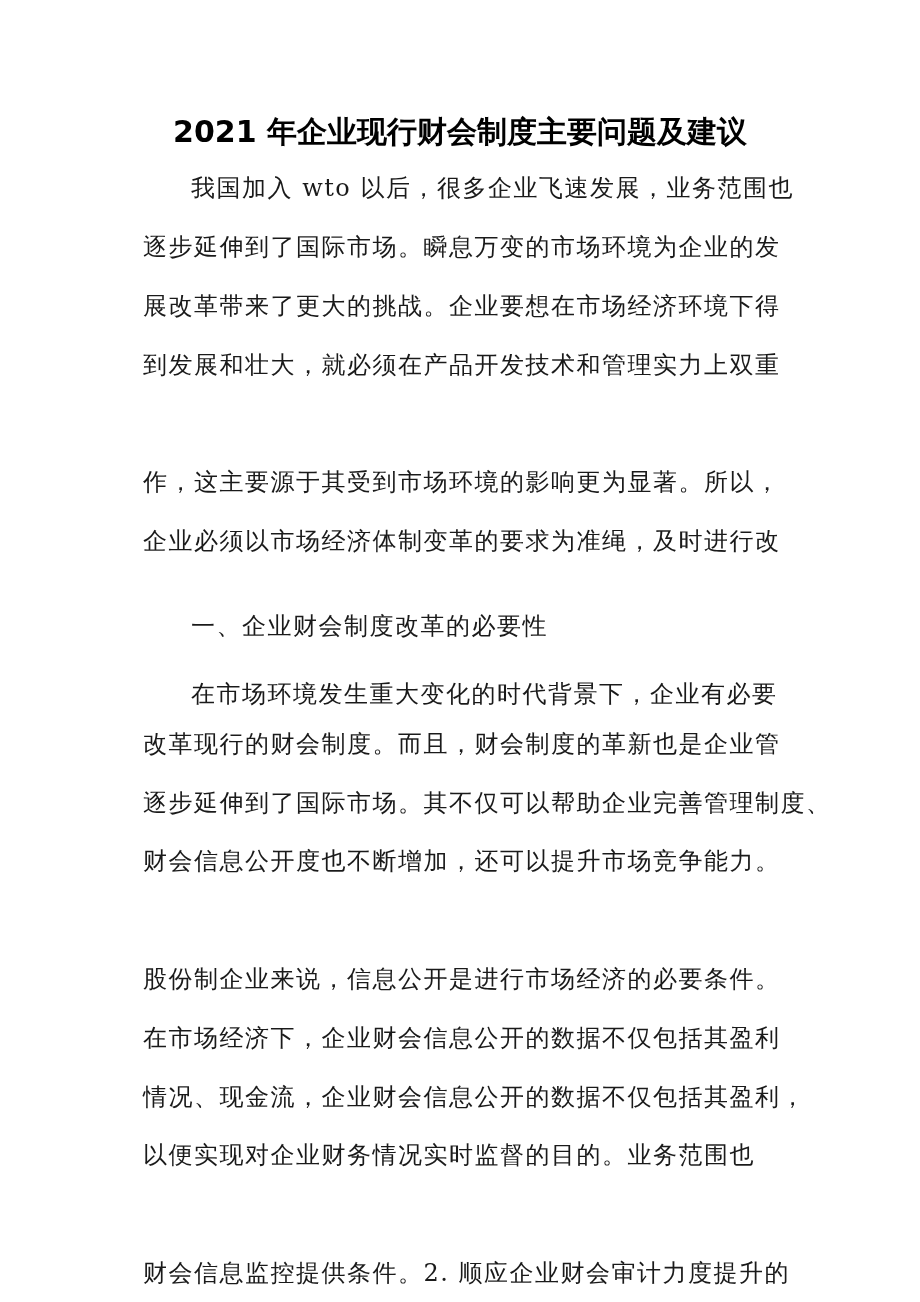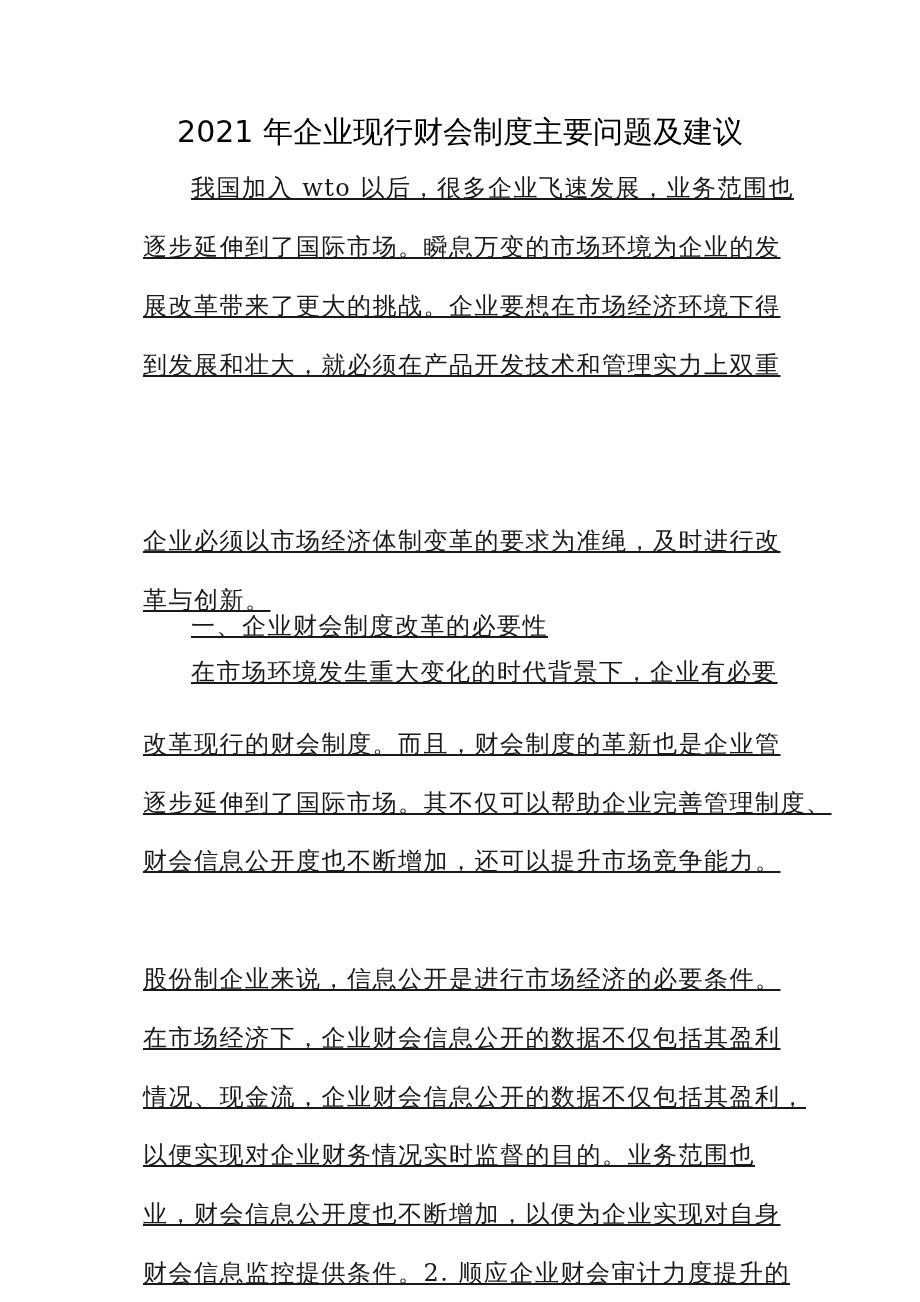--- a/index.html
+++ b/index.html
@@ -21,59 +21,57 @@
     height: 1302px;
     background: #ffffff;
   }
   .title {
     position: absolute;
     left: 0;
     top: 110px;
     width: 920px;
     text-align: center;
     font-family: "DejaVu Sans", "Liberation Sans", sans-serif;
-    font-weight: normal;
+    font-weight: bold;
     font-size: 30px;
     line-height: 44px;
     color: #000000;
     letter-spacing: 0px;
   }
   .line {
     position: absolute;
     left: 143px;
     width: 640px;
     font-family: "DejaVu Serif", "Liberation Serif", serif;
     font-size: 24px;
     line-height: 32px;
     height: 32px;
     white-space: nowrap;
     color: #1a1a1a;
     letter-spacing: 1.5px;
-    text-decoration: underline;
   }
   .line.indent { left: 191px; }
 </style>
 </head>
 <body>
 
 <div class="page">
   <div class="title">2021 年企业现行财会制度主要问题及建议</div>
 
   <div class="line indent" style="top:172px">我国加入 wto 以后，很多企业飞速发展，业务范围也</div>
   <div class="line" style="top:231px">逐步延伸到了国际市场。瞬息万变的市场环境为企业的发</div>
   <div class="line" style="top:290px">展改革带来了更大的挑战。企业要想在市场经济环境下得</div>
   <div class="line" style="top:349px">到发展和壮大，就必须在产品开发技术和管理实力上双重</div>
+  <div class="line" style="top:466px">作，这主要源于其受到市场环境的影响更为显著。所以，</div>
   <div class="line" style="top:525px">企业必须以市场经济体制变革的要求为准绳，及时进行改</div>
-  <div class="line" style="top:584px">革与创新。</div>
 
   <div class="line indent" style="top:610px">一、企业财会制度改革的必要性</div>
 
-  <div class="line indent" style="top:656px">在市场环境发生重大变化的时代背景下，企业有必要</div>
+  <div class="line indent" style="top:678px">在市场环境发生重大变化的时代背景下，企业有必要</div>
   <div class="line" style="top:728px">改革现行的财会制度。而且，财会制度的革新也是企业管</div>
   <div class="line" style="top:787px">逐步延伸到了国际市场。其不仅可以帮助企业完善管理制度、</div>
   <div class="line" style="top:845px">财会信息公开度也不断增加，还可以提升市场竞争能力。</div>
   <div class="line" style="top:963px">股份制企业来说，信息公开是进行市场经济的必要条件。</div>
   <div class="line" style="top:1022px">在市场经济下，企业财会信息公开的数据不仅包括其盈利</div>
   <div class="line" style="top:1081px">情况、现金流，企业财会信息公开的数据不仅包括其盈利，</div>
   <div class="line" style="top:1139px">以便实现对企业财务情况实时监督的目的。业务范围也</div>
-  <div class="line" style="top:1198px">业，财会信息公开度也不断增加，以便为企业实现对自身</div>
   <div class="line" style="top:1257px">财会信息监控提供条件。2. 顺应企业财会审计力度提升的</div>
 </div>
 
 </body></html>

